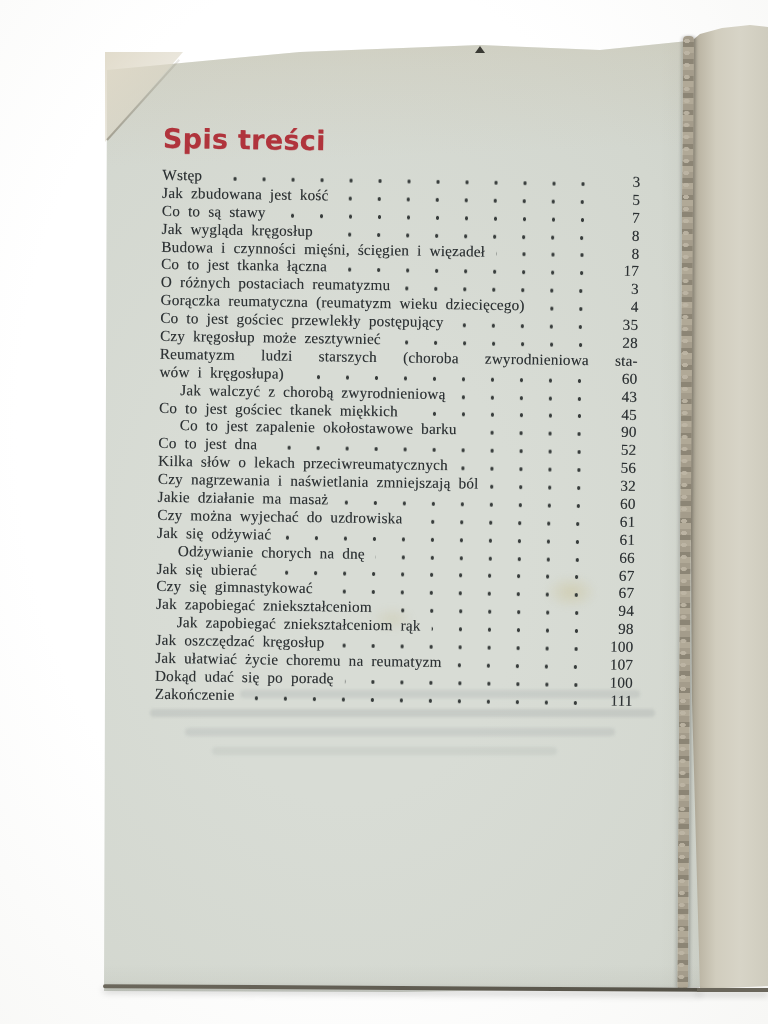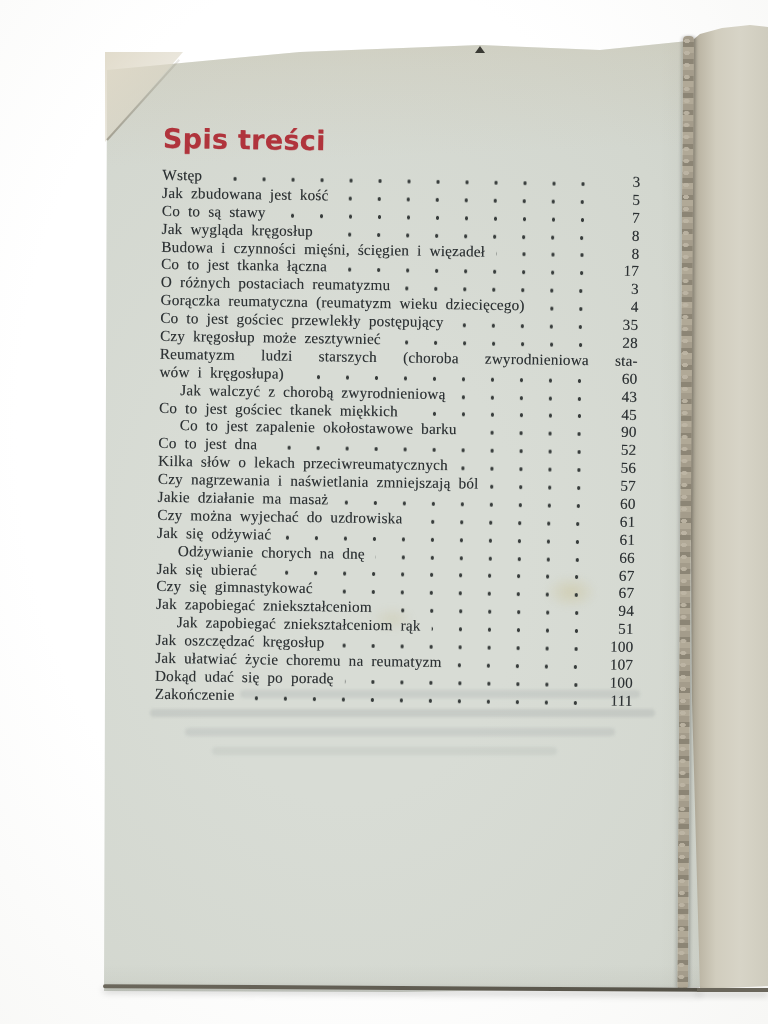--- a/index.html
+++ b/index.html
@@ -206,21 +206,21 @@
     <span class="num">52</span>
   </div>
       <div class="row">
     <span class="label">Kilka słów o lekach przeciwreumatycznych</span>
     <span class="leader"></span>
     <span class="num">56</span>
   </div>
       <div class="row">
     <span class="label">Czy nagrzewania i naświetlania zmniejszają ból</span>
     <span class="leader"></span>
-    <span class="num">57</span>
+    <span class="num">32</span>
   </div>
       <div class="row">
     <span class="label">Jakie działanie ma masaż</span>
     <span class="leader"></span>
     <span class="num">60</span>
   </div>
       <div class="row">
     <span class="label">Czy można wyjechać do uzdrowiska</span>
     <span class="leader"></span>
     <span class="num">61</span>
@@ -246,21 +246,21 @@
     <span class="num">67</span>
   </div>
       <div class="row">
     <span class="label">Jak zapobiegać zniekształceniom</span>
     <span class="leader"></span>
     <span class="num">94</span>
   </div>
       <div class="row indent">
     <span class="label">Jak zapobiegać zniekształceniom rąk</span>
     <span class="leader"></span>
-    <span class="num">51</span>
+    <span class="num">98</span>
   </div>
       <div class="row">
     <span class="label">Jak oszczędzać kręgosłup</span>
     <span class="leader"></span>
     <span class="num">100</span>
   </div>
       <div class="row">
     <span class="label">Jak ułatwiać życie choremu na reumatyzm</span>
     <span class="leader"></span>
     <span class="num">107</span>

